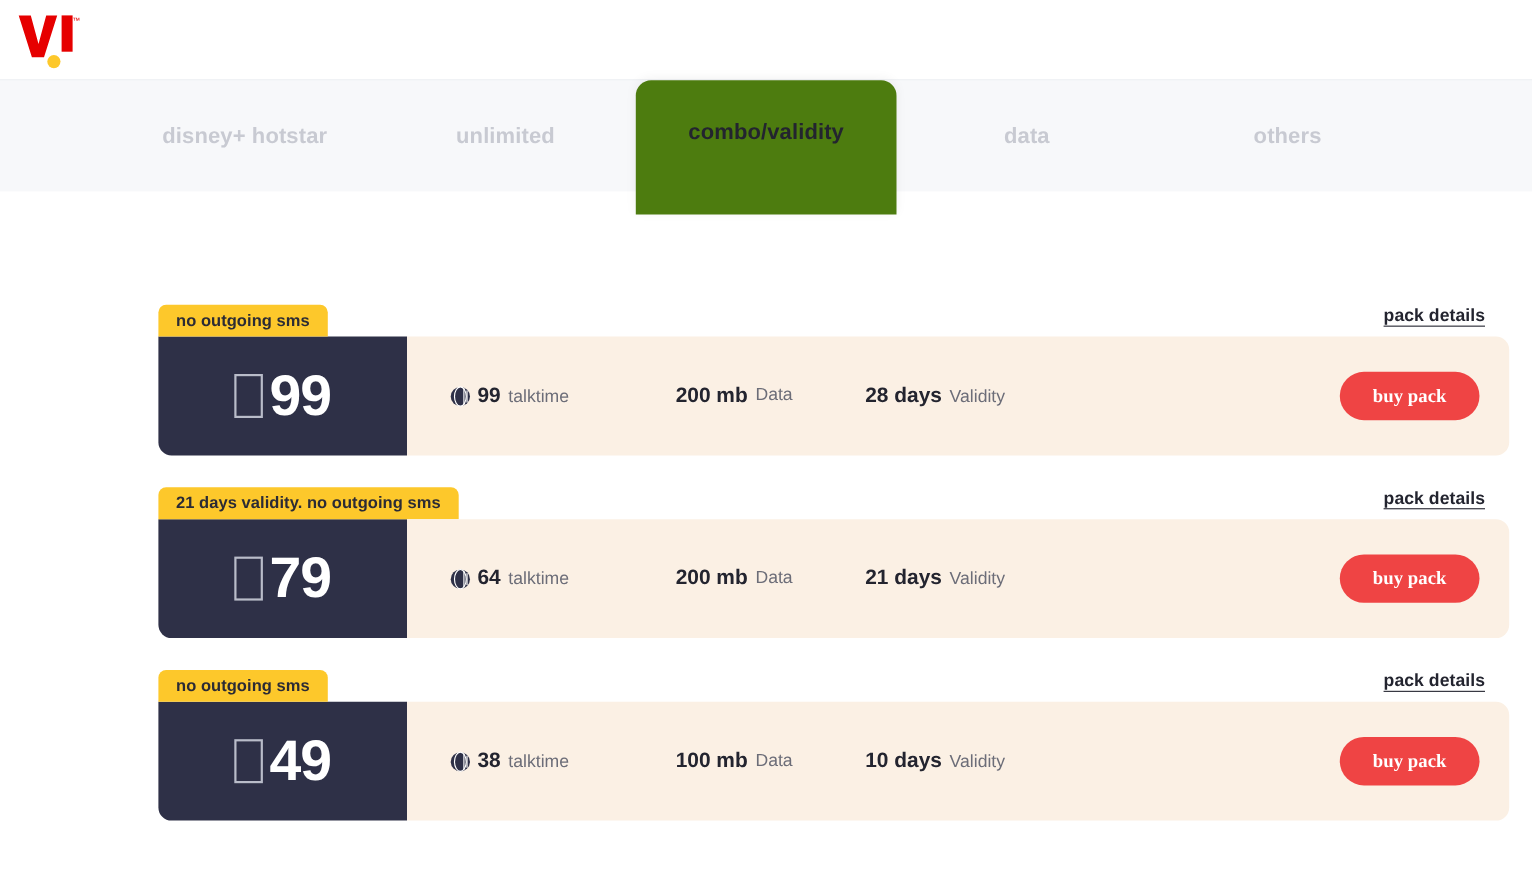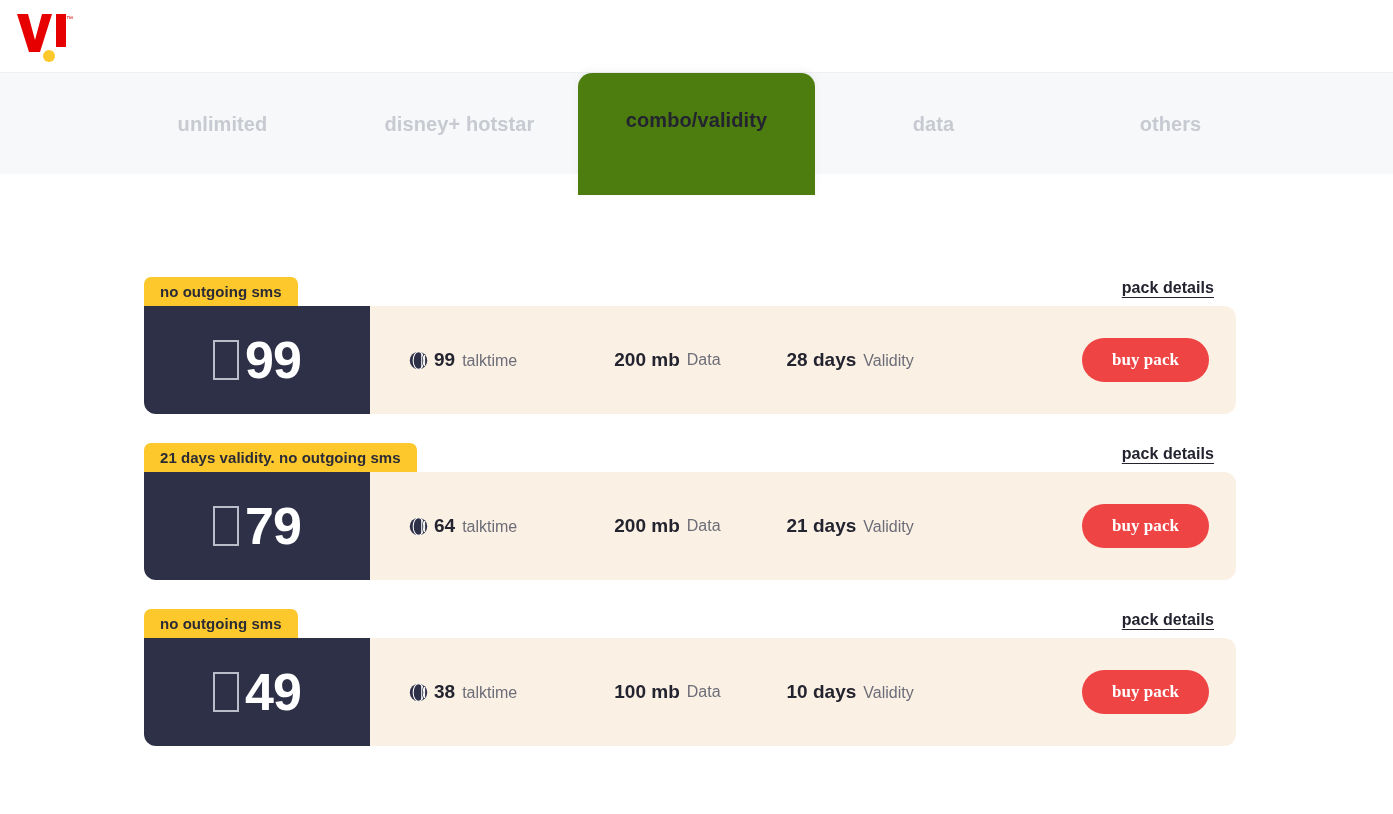--- a/index.html
+++ b/index.html
@@ -90,21 +90,21 @@
     border-radius: 14px 14px 0 0;
     height: 122px;
     align-items: flex-start;
     padding-top: 36px;
     box-shadow: 0 -2px 10px rgba(0,0,0,0.05);
     z-index: 2;
   }
   .plan-card {
     position: relative;
     margin: 0 0 0 144px;
-    width: 1092px;
+    width: 1228px;
   }
   .plan-card + .plan-card { margin-top: 29px; }
 
   .card-toprow {
     position: relative;
     height: 29px;
   }
   .badge {
     position: absolute;
     left: 0; top: 0;
@@ -225,24 +225,24 @@
       <circle cx="35" cy="48" r="6" fill="#fdc82b"></circle>
       <text x="52" y="13" font-family="Liberation Sans, sans-serif" font-size="7" fill="#e60000">™</text>
     </svg>
   </div>
 
 </div>
 
 <div class="tabstrip">
   <div class="tabs">
     <div class="tab">
+      <span>disney+ hotstar</span>
+    </div>
+    <div class="tab">
       <span>unlimited</span>
-    </div>
-    <div class="tab">
-      <span>disney+ hotstar</span>
     </div>
     <div class="tab active">
       <span>combo/validity</span>
     </div>
     <div class="tab">
       <span>data</span>
     </div>
     <div class="tab">
       <span>others</span>
     </div>

